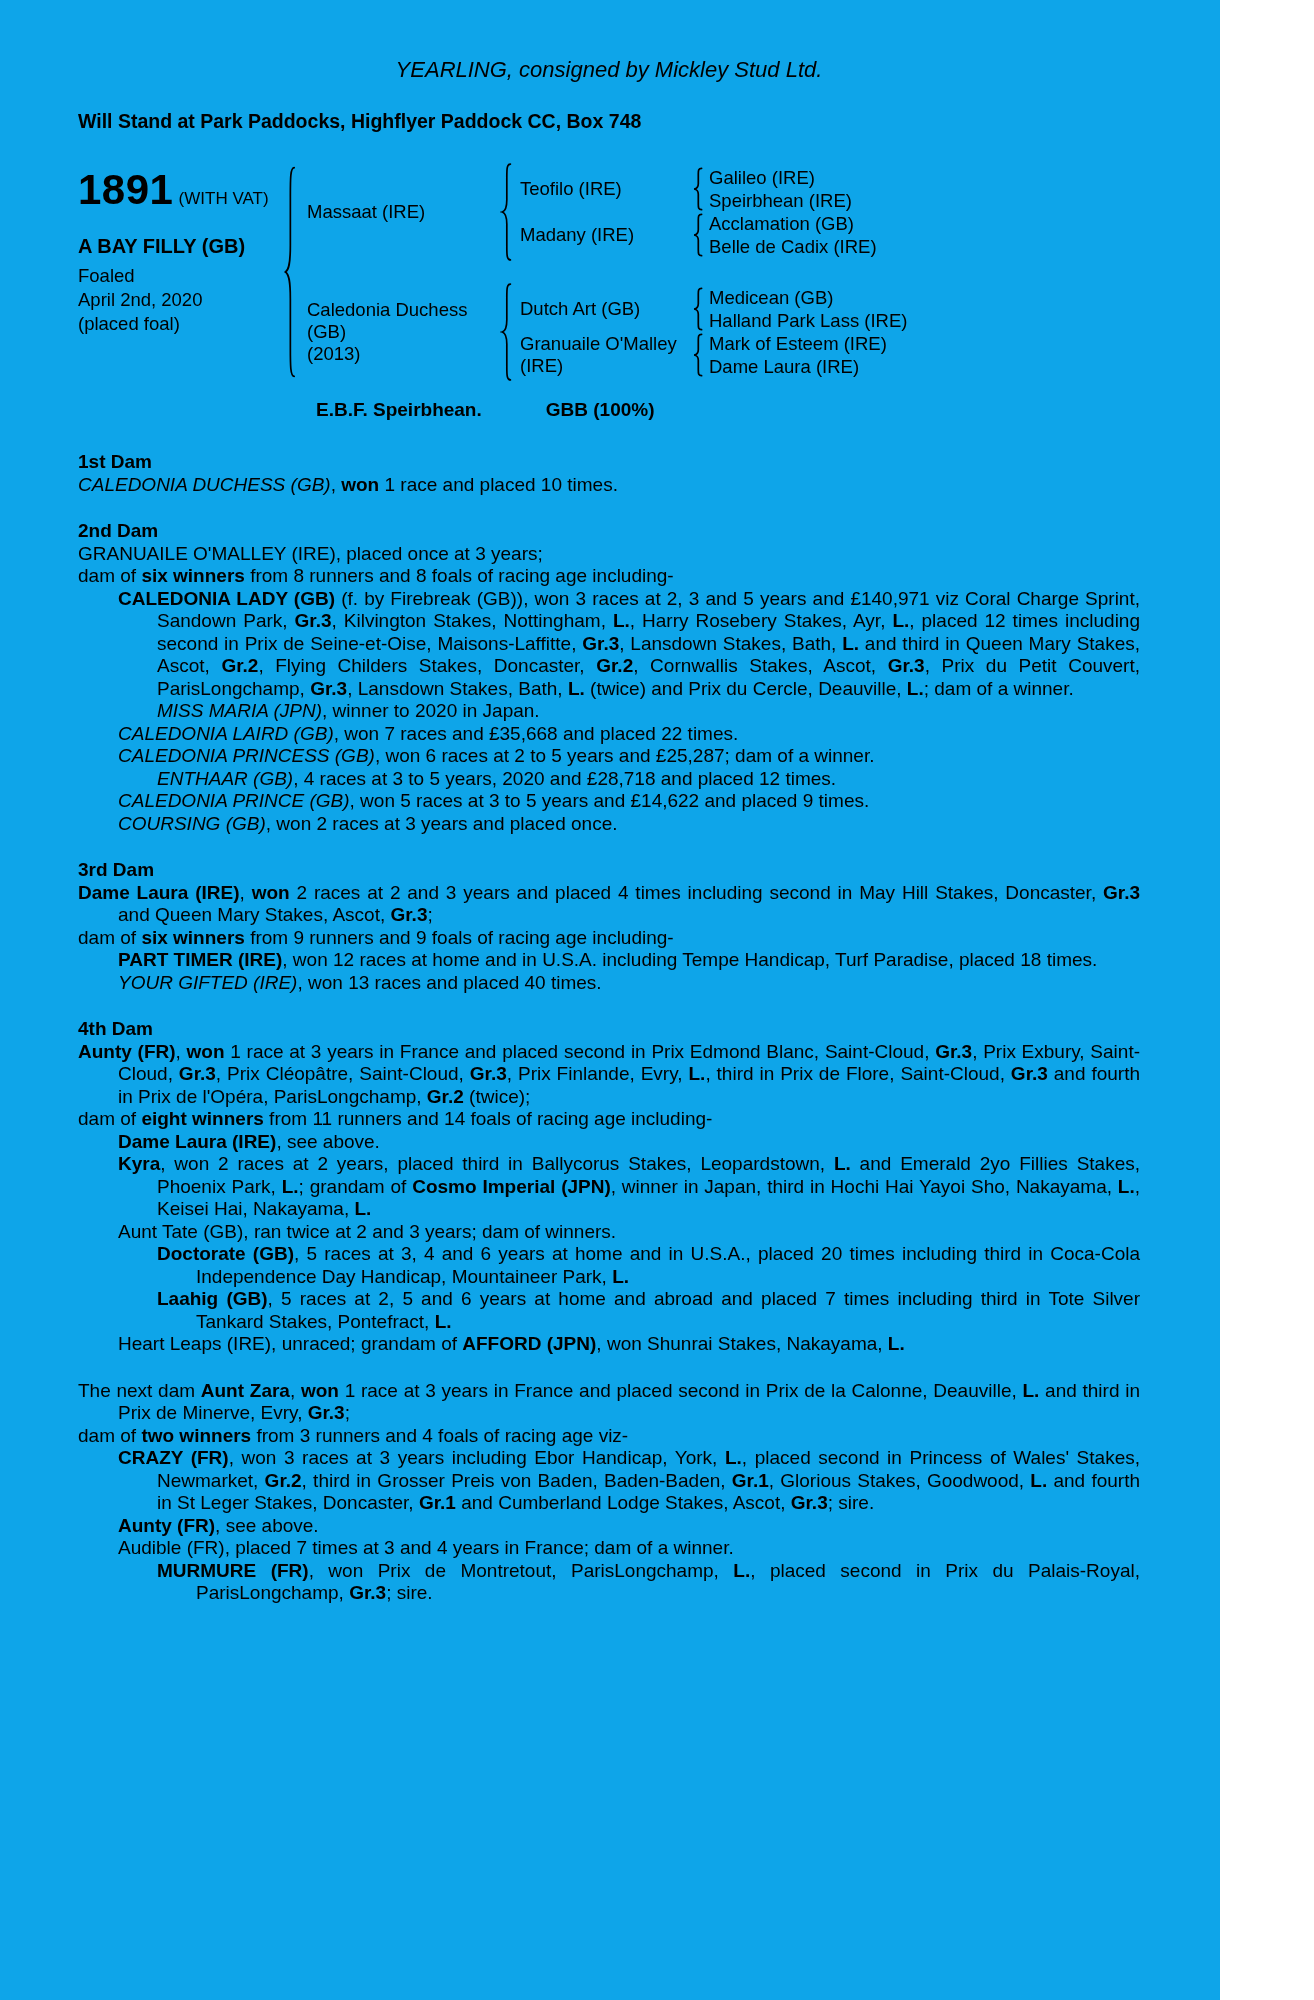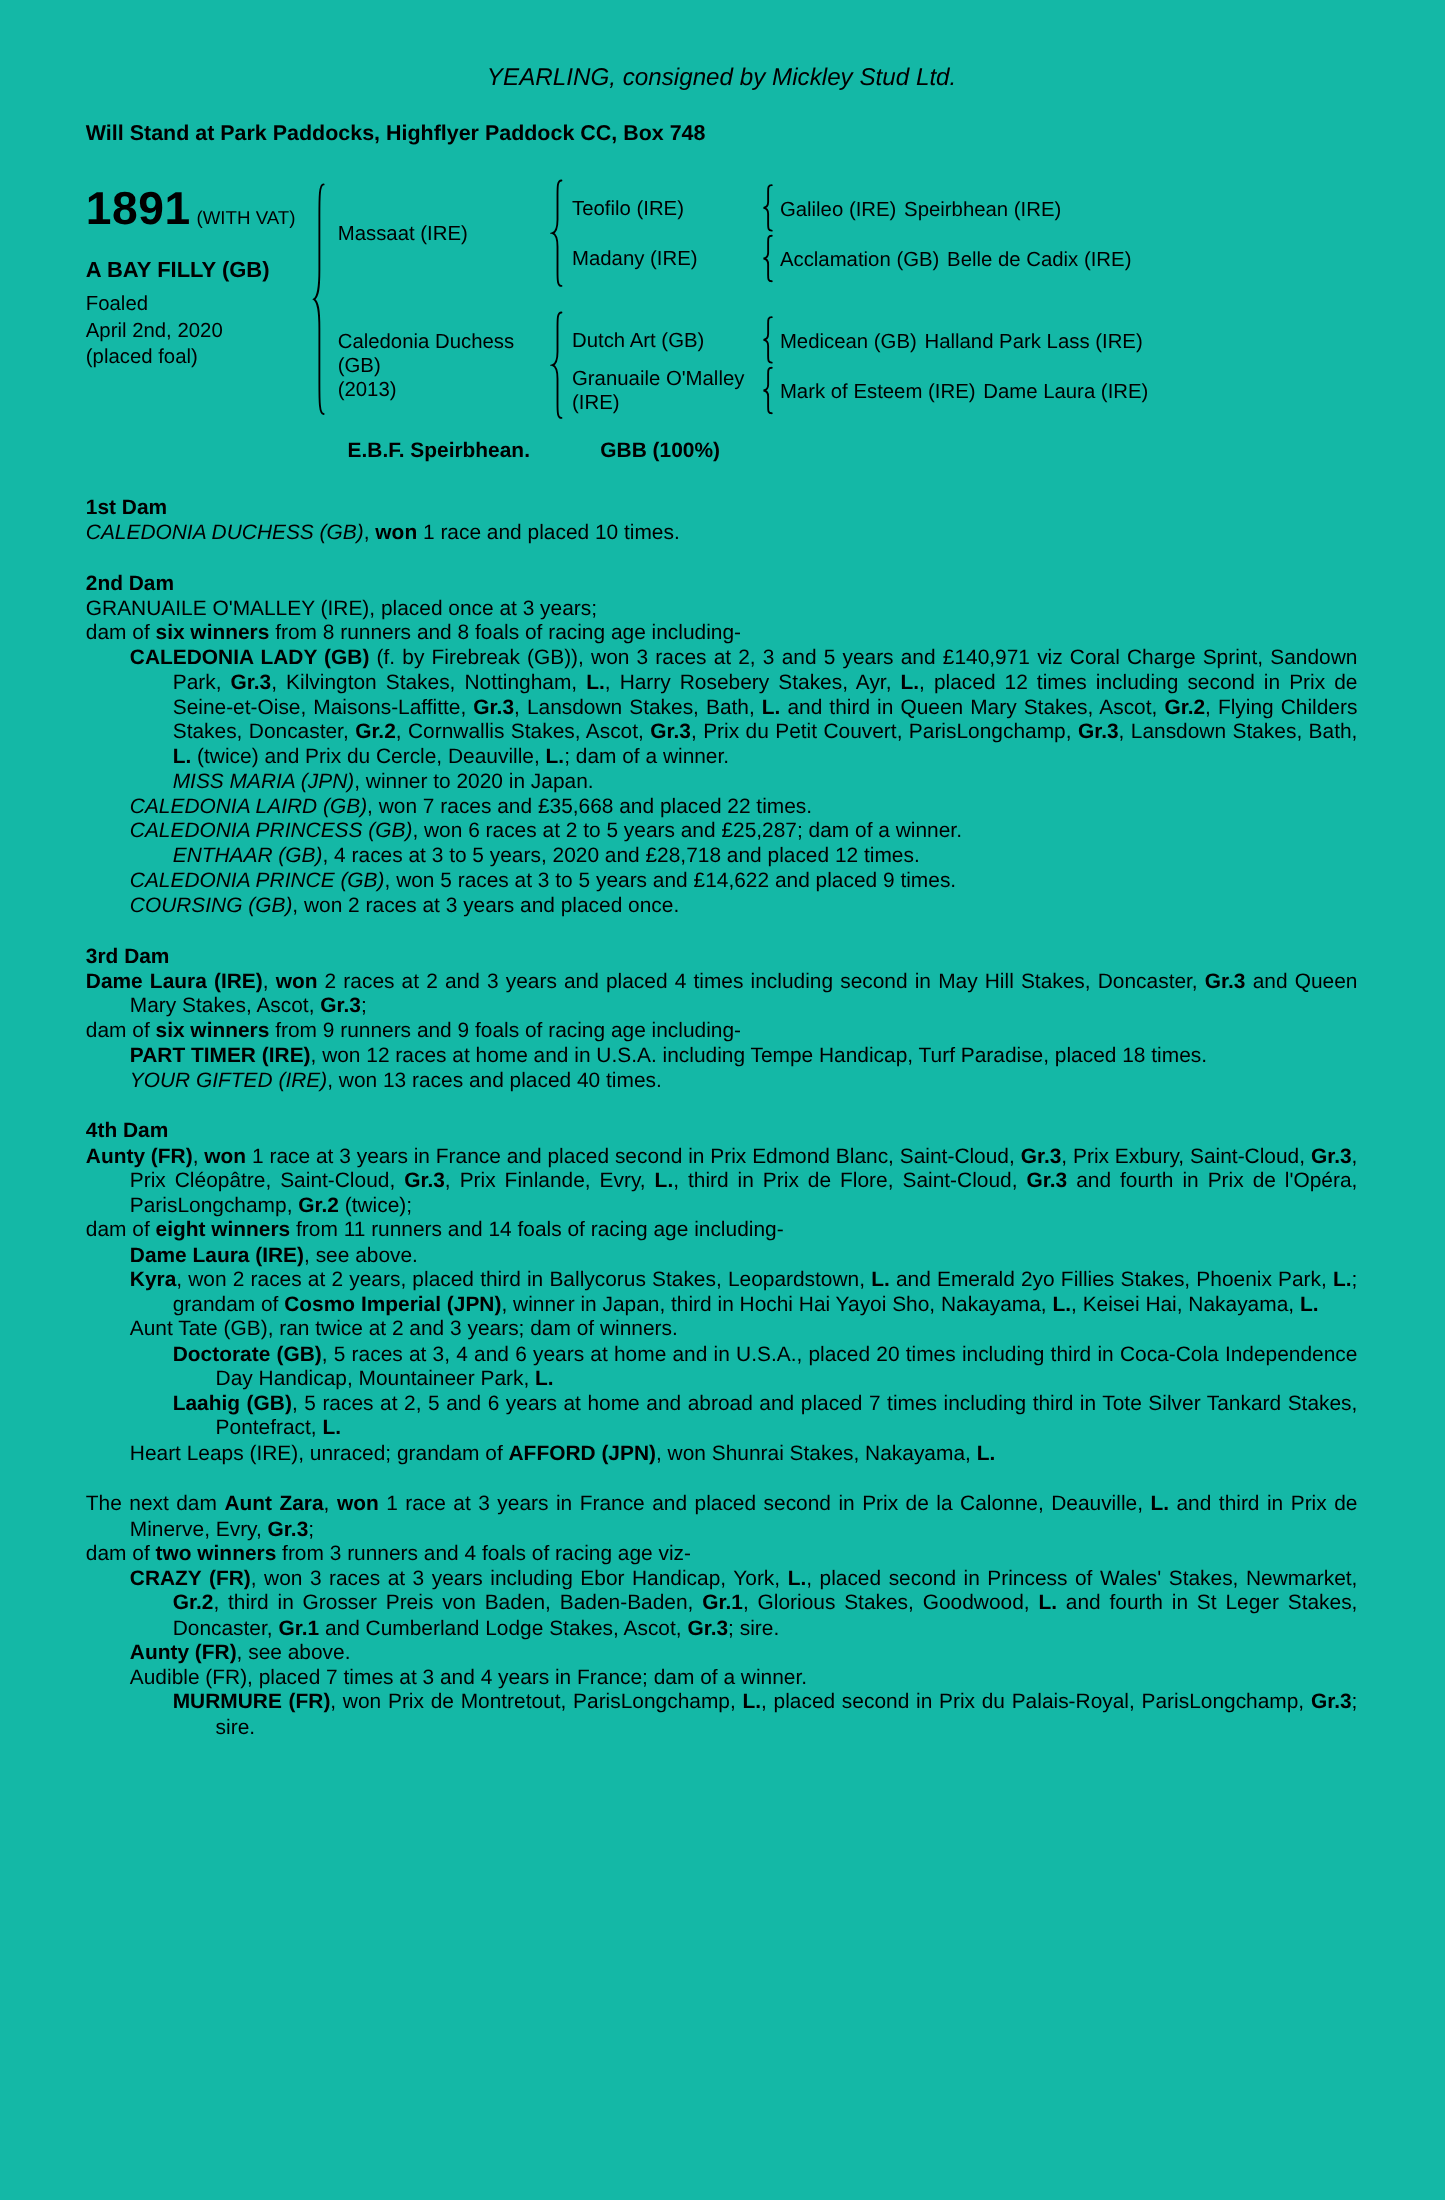--- a/index.html
+++ b/index.html
@@ -1,19 +1,19 @@
 <!DOCTYPE html>
 <html><head>
 <meta charset="utf-8">
 <style>
   html, body { margin: 0; padding: 0; background: #ffffff; }
   body { font-family: "Liberation Sans", sans-serif; color: #000; }
   .page {
-    width: 1314px; min-height: 2000px; box-sizing: border-box;
-    padding: 56px 80px 60px 78px; background: #14b8a6;
+    width: 1220px; min-height: 2000px; box-sizing: border-box;
+    padding: 56px 80px 60px 78px; background: #0ea5e9;
   }
   .title { text-align: center; font-style: italic; font-size: 22px; line-height: 28px; }
   .stand { font-weight: bold; font-size: 19.5px; margin-top: 26px; }
 
   
   .ped-block { display: flex; margin-top: 28px; font-size: 18.5px; }
   .lotinfo { width: 205px; flex: none; padding-top: 8px; }
   .lotnum-row { white-space: nowrap; }
   .lotnum { font-size: 42px; font-weight: bold; line-height: 1; letter-spacing: 0.5px; margin-top: 48px; }
   .vat { font-size: 17px; }
@@ -26,21 +26,21 @@
   .brace path { fill: none; stroke: #000; stroke-width: 1.7; vector-effect: non-scaling-stroke; stroke-linecap: round; }
   .b1 { height: 44px; width: 12px; }
   .b2 { height: 102px; width: 13px; }
   .b4 { height: 222px; width: 14px; }
   .col1 { display: flex; flex-direction: column; gap: 18px; }
   .node1 { display: flex; align-items: center; }
   .name1 { width: 193px; flex: none; padding-left: 10px; line-height: 22px; }
   .col2 { display: flex; flex-direction: column; gap: 2px; }
   .node2 { display: flex; align-items: center; }
   .name2 { width: 172px; flex: none; padding-left: 7px; line-height: 22px; }
-  .col3 { display: flex; flex-direction: row; gap: 2px; }
+  .col3 { display: flex; flex-direction: column; gap: 2px; }
   .name3 { line-height: 21px; padding-left: 5px; white-space: nowrap; }
 
   .ebf-row { display: flex; gap: 64px; margin: 16px 0 0 238px; font-weight: bold; font-size: 19px; }
 
   
   .sections { margin-top: 30px; font-size: 19px; line-height: 22.5px; }
   .section + .section { margin-top: 24px; }
   .dam-head { font-weight: bold; }
   .para { text-align: justify; }
   .lv0 { padding-left: 40px; text-indent: -40px; }

